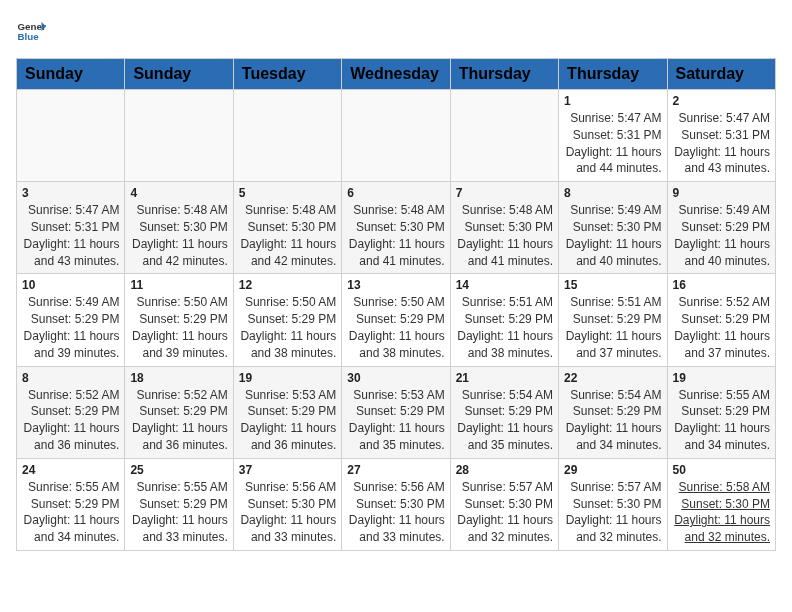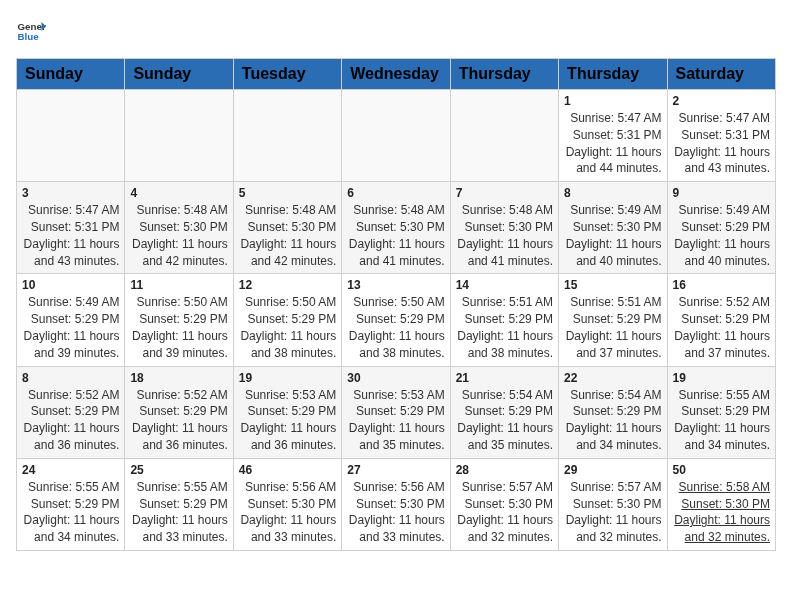--- a/index.html
+++ b/index.html
@@ -292,21 +292,21 @@
 and 34 minutes.</div>
         </td>
         <td>
           <div class="day-number">25</div>
           <div class="day-info" style="white-space: pre-line;">Sunrise: 5:55 AM
 Sunset: 5:29 PM
 Daylight: 11 hours
 and 33 minutes.</div>
         </td>
         <td>
-          <div class="day-number">46</div>
+          <div class="day-number">37</div>
           <div class="day-info" style="white-space: pre-line;">Sunrise: 5:56 AM
 Sunset: 5:30 PM
 Daylight: 11 hours
 and 33 minutes.</div>
         </td>
         <td>
           <div class="day-number">27</div>
           <div class="day-info" style="white-space: pre-line;">Sunrise: 5:56 AM
 Sunset: 5:30 PM
 Daylight: 11 hours

